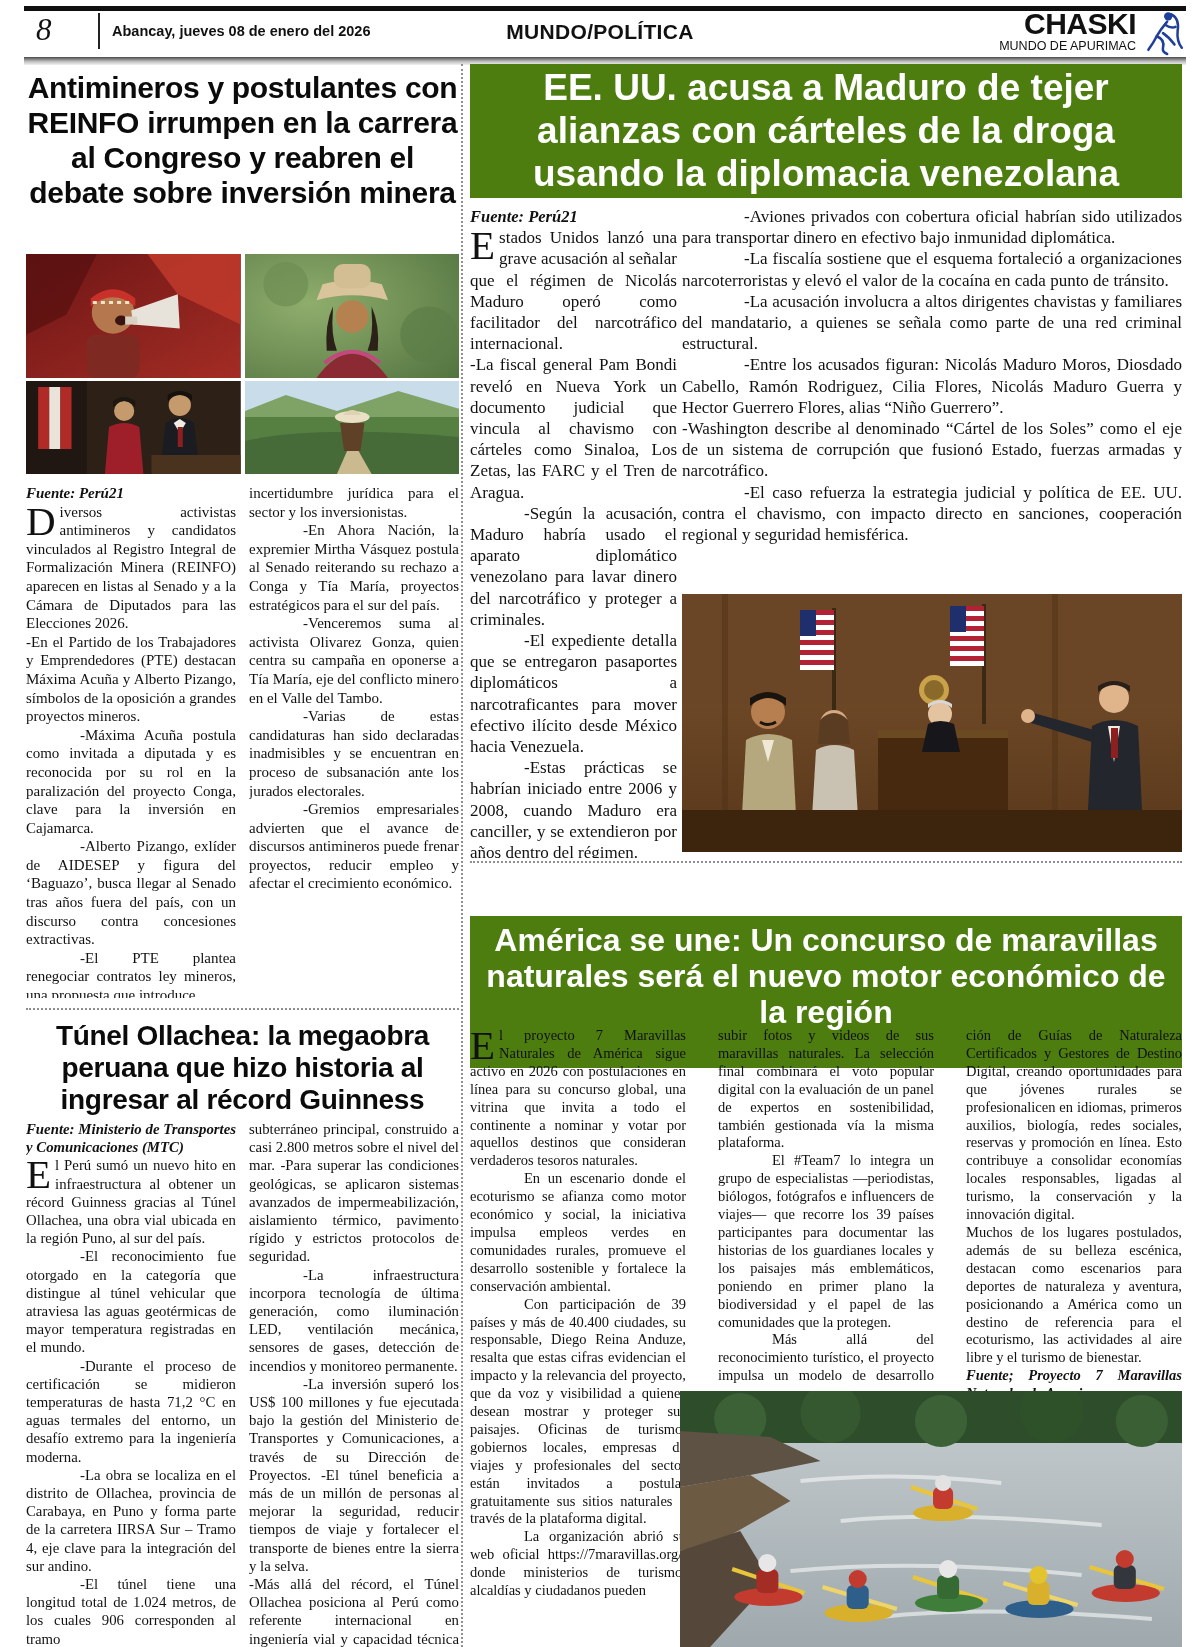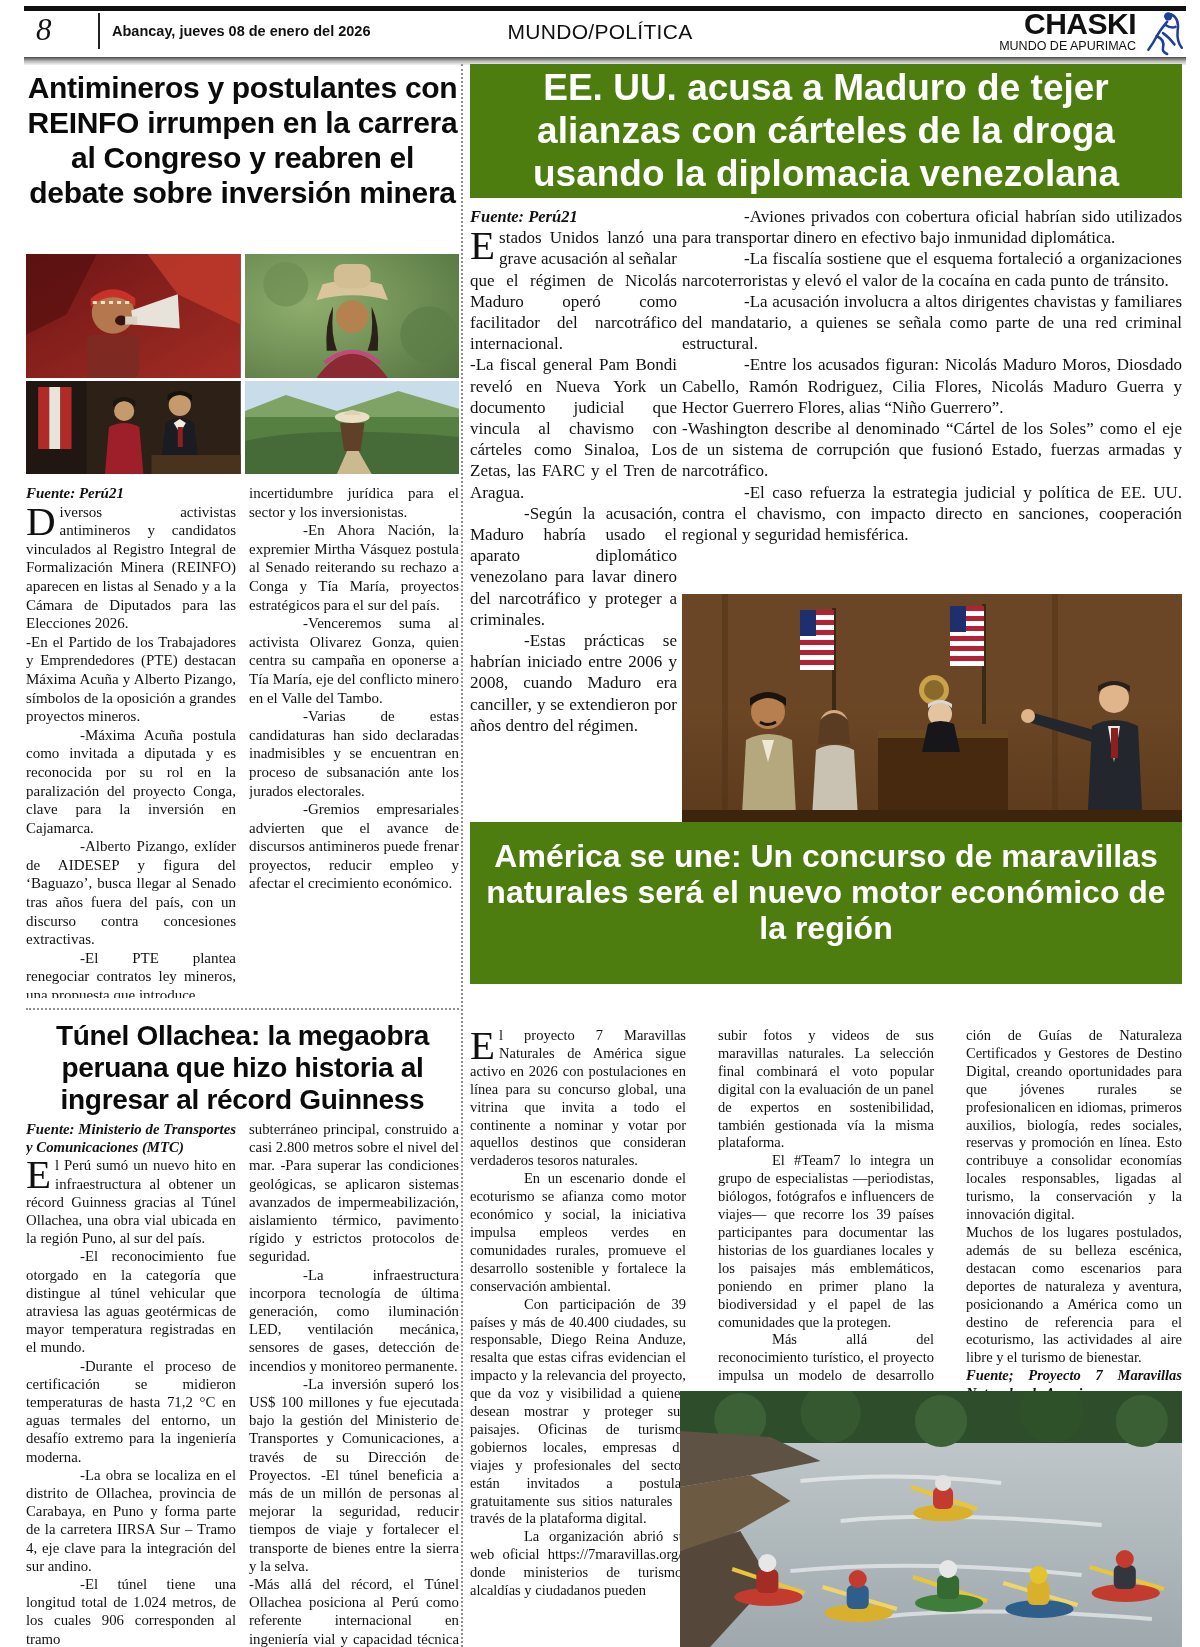--- a/index.html
+++ b/index.html
@@ -5,21 +5,21 @@
   html,body{margin:0;padding:0;background:#d9d9d9;}
   .page{position:relative;width:1200px;height:1647px;margin:0 auto;background:#ffffff;overflow:hidden;
         font-family:"Liberation Serif",serif;color:#111;}
 
   
   .topbar{position:absolute;left:24px;right:14px;top:6px;height:5px;background:#101010;}
   .pagenum{position:absolute;left:36px;top:12px;font-size:31px;font-style:italic;font-family:"Liberation Serif",serif;}
   .hdr-sep{position:absolute;left:98px;top:13px;width:2px;height:36px;background:#222;}
   .dateline{position:absolute;left:112px;top:23px;font-family:"Liberation Sans",sans-serif;font-size:14.5px;font-weight:bold;}
   .section{position:absolute;left:0;right:0;top:20px;text-align:center;font-family:"Liberation Sans",sans-serif;
-           font-weight:normal;font-size:21px;letter-spacing:.3px;}
+           font-weight:bold;font-size:21px;letter-spacing:.3px;}
   .masthead{position:absolute;right:64px;top:10px;text-align:right;font-family:"Liberation Sans",sans-serif;}
   .masthead-name{font-size:30px;font-weight:bold;line-height:28px;letter-spacing:-.5px;}
   .masthead-sub{font-size:12.5px;margin-top:1px;}
   .logo{position:absolute;right:14px;top:8px;width:46px;height:48px;}
   .header-rule{position:absolute;left:24px;right:14px;top:57px;height:8px;
                background:linear-gradient(to bottom,#4a4a4a,#bdbdbd 55%,#f2f2f2);}
 
   
   .left-region{position:absolute;left:26px;top:64px;width:433px;height:1583px;}
   .right-region{position:absolute;left:470px;top:64px;width:712px;height:1583px;}
@@ -27,21 +27,21 @@
   .dotted{position:absolute;left:0;right:0;height:0;border-top:2px dotted #8f8f8f;}
 
   
   .h-black{position:absolute;left:0;right:0;text-align:center;font-family:"Liberation Sans",sans-serif;
            font-weight:bold;color:#0b0b0b;letter-spacing:-.3px;}
   .h1-a1{top:6px;font-size:30px;line-height:35px;}
   .h2-a4{top:956px;font-size:28px;line-height:32px;}
   .banner{position:absolute;left:0;right:0;background:#4d7c0f;color:#fff;text-align:center;
           font-family:"Liberation Sans",sans-serif;font-weight:bold;}
   .banner1{top:0;height:132px;font-size:37px;line-height:43px;padding-top:2px;}
-  .banner2{top:758px;height:146px;font-size:32px;line-height:36px;padding-top:16px;}
+  .banner2{top:852px;height:146px;font-size:32px;line-height:36px;padding-top:6px;}
 
   
   .photo-grid{position:absolute;left:0;top:190px;width:433px;height:220px;display:grid;
               grid-template-columns:1fr 1fr;grid-template-rows:124px 93px;gap:3px 4px;}
   .photo{overflow:hidden;background:#888;}
   .photo svg{display:block;width:100%;height:100%;}
   .photo-abs{position:absolute;overflow:hidden;background:#888;}
   .photo-abs svg{display:block;width:100%;height:100%;}
 
   
@@ -222,20 +222,21 @@
 
   <div class="right-region">
 
     <div class="banner banner1">EE. UU. acusa a Maduro de tejer alianzas con cárteles de la droga usando la diplomacia venezolana</div>
 
     <div class="col a2-cA a2col">
         <p class="bp src">Fuente: Perú21</p>
         <p class="bp"><span class="dropcap">E</span>stados Unidos lanzó una grave acusación al señalar que el régimen de Nicolás Maduro operó como facilitador del narcotráfico internacional.</p>
         <p class="bp">-La fiscal general Pam Bondi reveló en Nueva York un documento judicial que vincula al chavismo con cárteles como Sinaloa, Los Zetas, las FARC y el Tren de Aragua.</p>
         <p class="bp ind">-Según la acusación, Maduro habría usado el aparato diplomático venezolano para lavar dinero del narcotráfico y proteger a criminales.</p>
+        <p class="bp ind">-El expediente detalla que se entregaron pasaportes diplomáticos a narcotraficantes para mover efectivo ilícito desde México hacia Venezuela.</p>
         <p class="bp ind">-Estas prácticas se habrían iniciado entre 2006 y 2008, cuando Maduro era canciller, y se extendieron por años dentro del régimen.</p>
       </div>
     <div class="col a2-cB a2col">
         <p class="bp ind">-Aviones privados con cobertura oficial habrían sido utilizados para transportar dinero en efectivo bajo inmunidad diplomática.</p>
         <p class="bp ind">-La fiscalía sostiene que el esquema fortaleció a organizaciones narcoterroristas y elevó el valor de la cocaína en cada punto de tránsito.</p>
         <p class="bp ind">-La acusación involucra a altos dirigentes chavistas y familiares del mandatario, a quienes se señala como parte de una red criminal estructural.</p>
         <p class="bp ind">-Entre los acusados figuran: Nicolás Maduro Moros, Diosdado Cabello, Ramón Rodriguez, Cilia Flores, Nicolás Maduro Guerra y Hector Guerrero Flores, alias “Niño Guerrero”.</p>
         <p class="bp">-Washington describe al denominado “Cártel de los Soles” como el eje de un sistema de corrupción que fusionó Estado, fuerzas armadas y narcotráfico.</p>
         <p class="bp ind">-El caso refuerza la estrategia judicial y política de EE. UU. contra el chavismo, con impacto directo en sanciones, cooperación regional y seguridad hemisférica.</p>
       </div>

